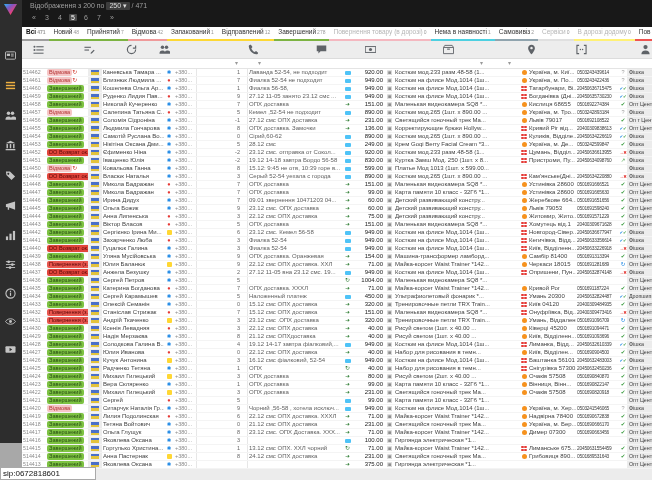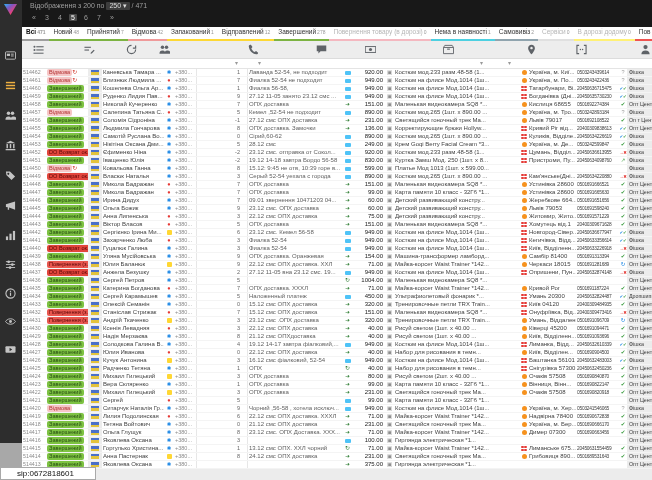--- a/index.html
+++ b/index.html
@@ -70,21 +70,21 @@
   .ts-ok{color:#43a047;font-size:5.5px;}
   .ck-b{color:#1e88e5;font-size:4.3px;}
   .ck-g{color:#43a047;font-size:4.3px;}
   .ts-fail{color:#e53935;font-size:4.3px;letter-spacing:-0.5px;}
   .ts-q{color:#9e9e9e;font-size:5.5px;}
   .ts-sync{color:#1e88e5;font-size:5.5px;}
   .ts-parcel{color:#43a047;font-size:5.5px;}
 
   
   #bottomstrip{position:absolute;left:22px;top:469px;width:630px;height:11px;background:#ececec;}
-  #sipbar{position:absolute;left:0;top:467px;width:96px;height:13px;background:#fff;border:1px solid #a9a9a9;box-sizing:border-box;font-size:8px;line-height:11px;padding-left:16px;color:#111;z-index:5;}
+  #sipbar{position:absolute;left:0;top:467px;width:96px;height:13px;background:#fff;border:1px solid #a9a9a9;box-sizing:border-box;font-size:8px;line-height:11px;padding-left:2px;color:#111;z-index:5;}
 </style>
 </head>
 <body>
 
 <div id="app">
   <div id="sidebar">
     <span id="logo">
       <svg width="15" height="13" viewBox="0 0 15 13">
         <defs>
             <linearGradient id="lg1" x1="0" y1="0" x2="1" y2="1">

